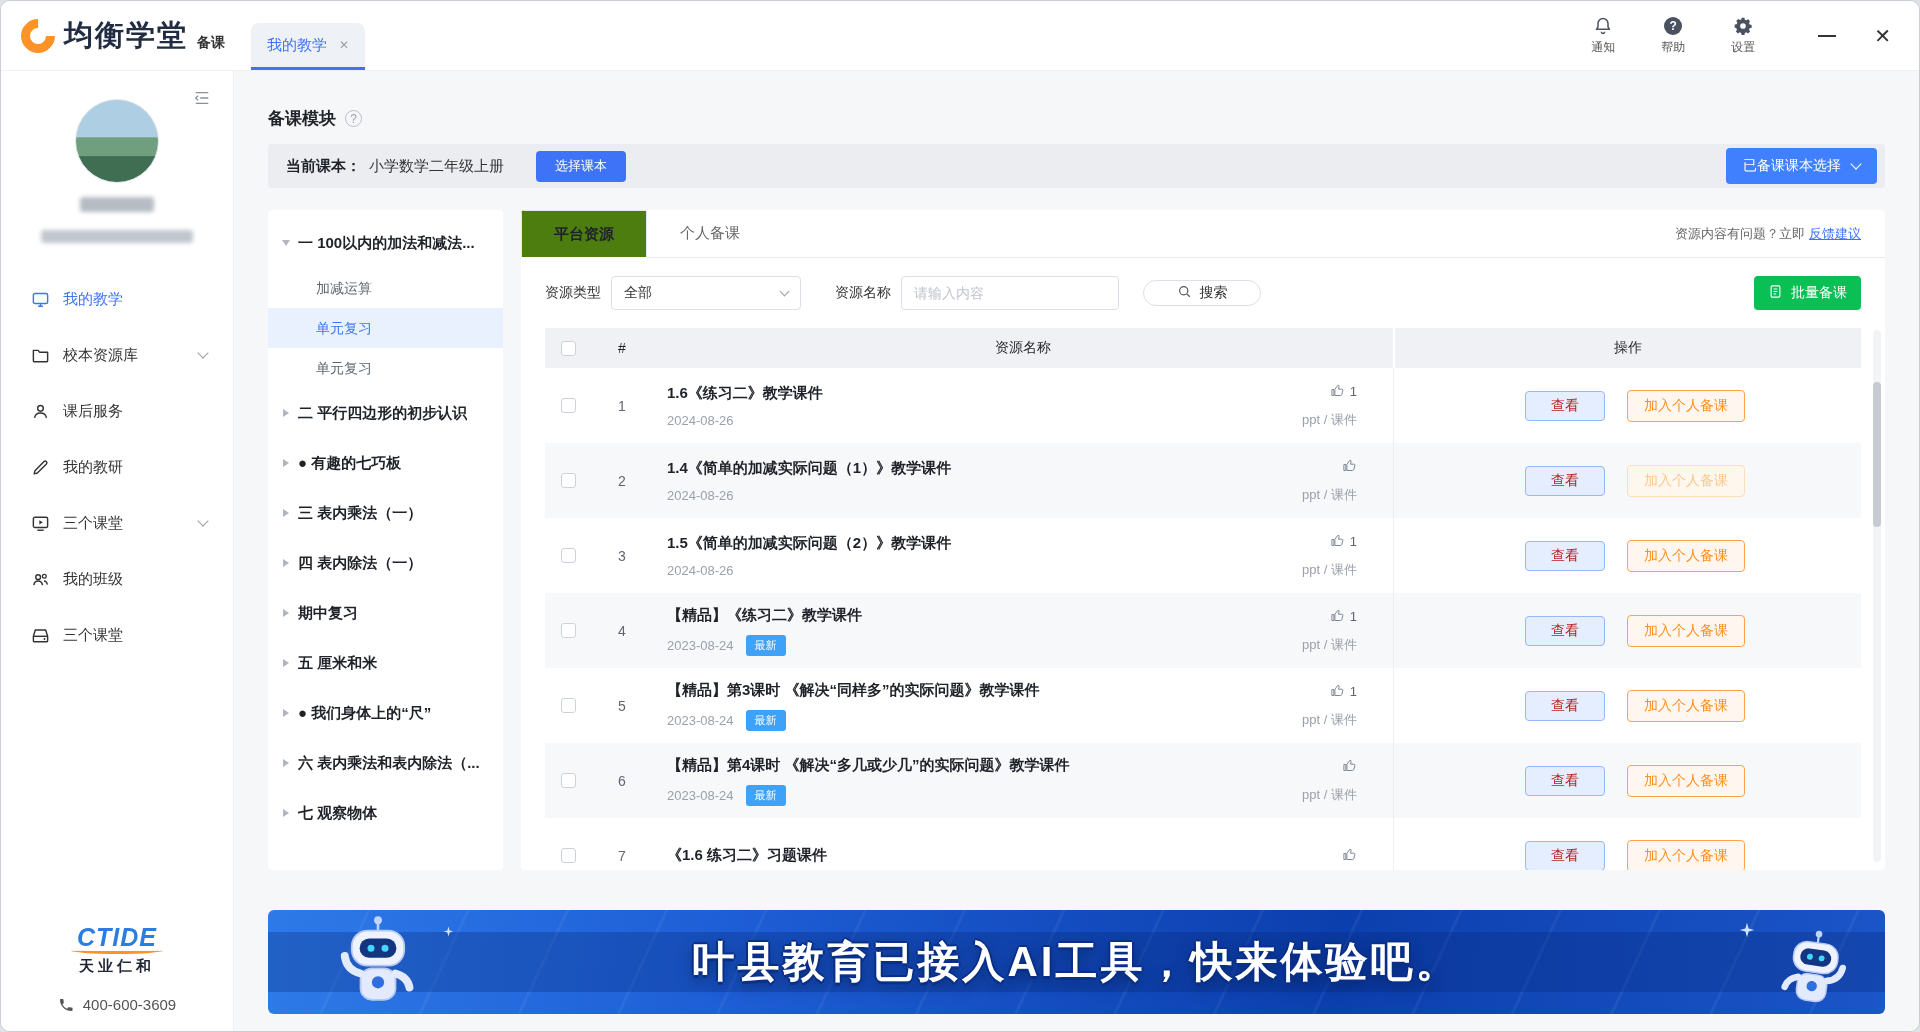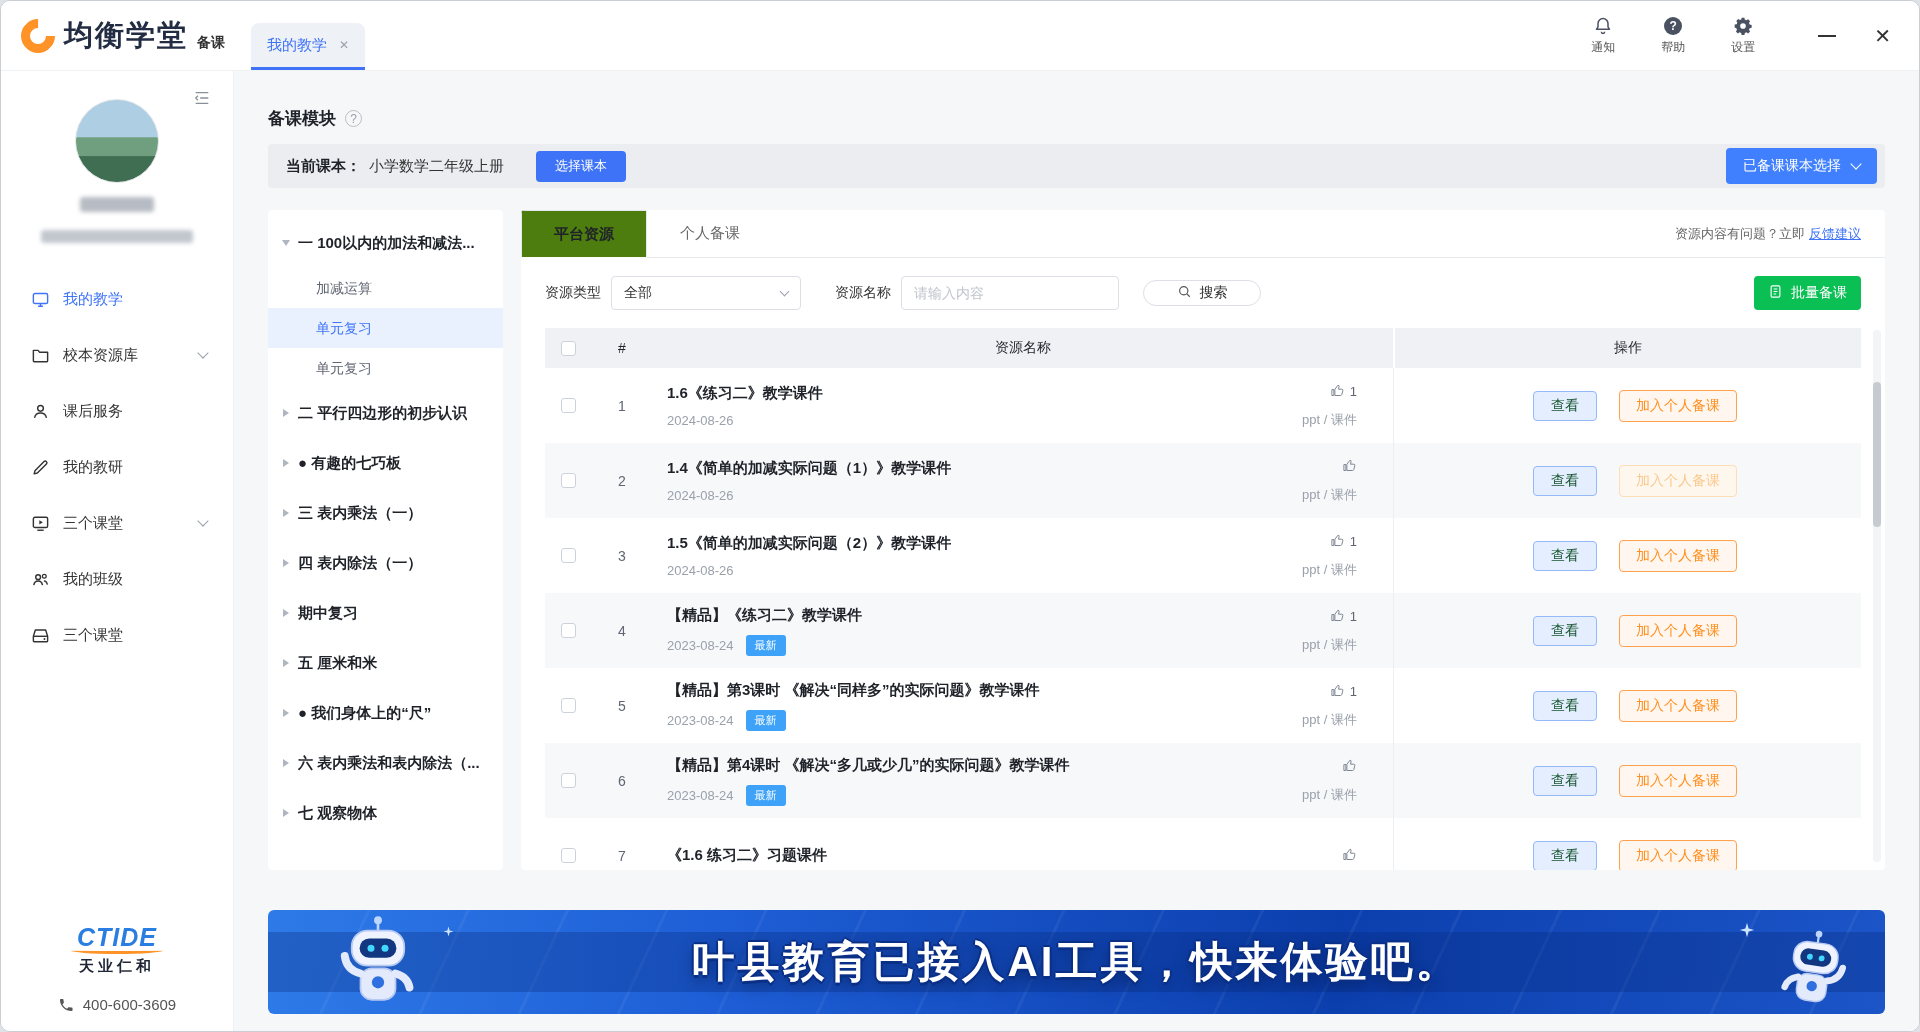--- a/index.html
+++ b/index.html
@@ -97,21 +97,21 @@
   .cell-name { display:flex; align-items:center; padding-left:14px; padding-right:36px; min-width:0; }
   .name-left { flex:1; min-width:0; }
   .res-title { font-size:15px; color:#1f2329; font-weight:bold; white-space:nowrap; overflow:hidden; text-overflow:ellipsis; }
   .res-meta { margin-top:10px; display:flex; align-items:center; gap:12px; }
   .res-date { font-size:13px; color:#9aa1ab; }
   .badge-new { background:#3da2f8; color:#fff; font-size:11px; padding:3px 9px; border-radius:3px; }
   .name-right { flex:none; text-align:right; }
   .like-row { display:flex; align-items:center; justify-content:flex-end; gap:5px; color:#5f6672; font-size:13px; }
   .res-type { margin-top:10px; font-size:13px; color:#9aa1ab; }
   .cell-action { display:flex; align-items:center; justify-content:center; gap:22px; border-left:1px solid #eceef1; }
-  .btn-view { width:64px; height:30px; background:#e5eeff; border:1px solid #94b8f8; color:#14532d; border-radius:4px; font-size:14px; display:flex; align-items:center; justify-content:center; font-family:inherit;margin-left:15px; }
+  .btn-view { width:80px; height:30px; background:#e5eeff; border:1px solid #94b8f8; color:#b91c1c; border-radius:4px; font-size:14px; display:flex; align-items:center; justify-content:center; font-family:inherit;margin-left:15px; }
   .btn-add { height:32px; padding:0 16px; background:#fff7ef; border:1px solid #ffa14d; color:#ff8f1f; border-radius:4px; font-size:14px; display:flex; align-items:center; font-family:inherit; }
   .btn-add.disabled { border-color:#ffddb6; color:#fbc98e; background:#fdf7ee; }
   .v-scroll { position:absolute; top:120px; right:4px; width:8px; bottom:8px; background:#f3f4f6; border-radius:4px; }
   .v-thumb { position:absolute; top:52px; left:0; width:8px; height:145px; background:#c6cbd2; border-radius:4px; }
 
   
   .banner { margin-top:40px; height:104px; border-radius:6px; position:relative; overflow:hidden;
             background:linear-gradient(95deg,#2e7ae8 0%,#1e5ed6 28%,#0c3fae 66%,#1b55c8 100%);
             display:flex; align-items:center; justify-content:center; }
   .banner-band { position:absolute; left:0; right:0; top:22px; bottom:22px; background:rgba(8,39,120,.30); }

